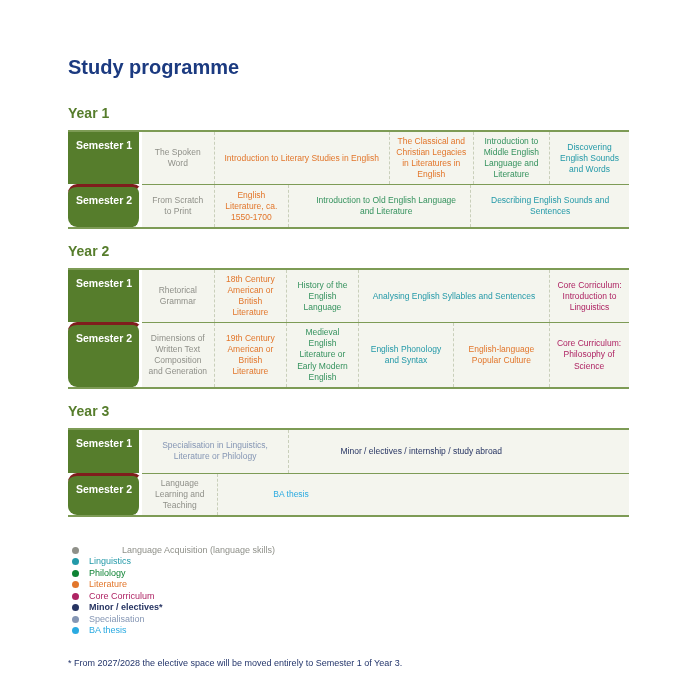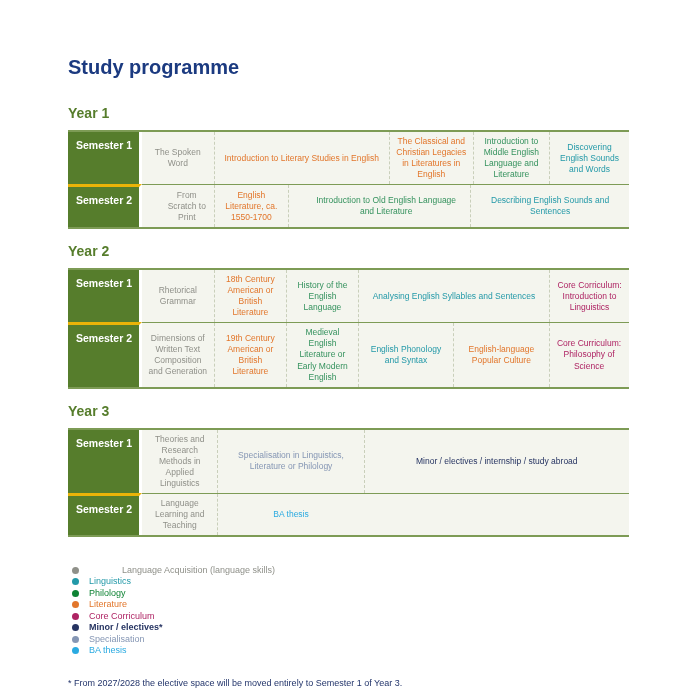--- a/index.html
+++ b/index.html
@@ -29,21 +29,21 @@
     box-sizing: border-box;
   }
   .sem-row { display: flex; align-items: stretch; }
   .sem-label {
     width: 74px; flex: 0 0 74px;
     background: #567d2c; color: #ffffff;
     font-size: 10.5px; font-weight: bold;
     padding: 7px 0 0 8px; box-sizing: border-box;
     border-right: 3px solid #ffffff;
   }
-  .sem-row.second .sem-label { border-top: 3px solid #eab308; }
+  .sem-row.second .sem-label { border-top: 3px solid #7f1d1d; border-radius: 9px; }
   .row-cells {
     flex: 1 1 auto; display: flex; align-items: stretch;
     background: #f4f5ee;
   }
   .sem-row.second .row-cells { border-top: 1.5px solid #7d9b55; }
   .cell {
     display: flex; align-items: center; justify-content: center;
     text-align: center;
     font-size: 8.5px; line-height: 1.3;
     padding: 4px 6px; box-sizing: border-box;
@@ -86,21 +86,21 @@
         <div class="cell r1" style="width: 14.7%; color: rgb(143, 144, 137);">The Spoken Word</div>
         <div class="cell r1" style="width: 36%; color: rgb(226, 118, 43);">Introduction to Literary Studies in English</div>
         <div class="cell r1" style="width: 17.2%; color: rgb(226, 118, 43);">The Classical and Christian Legacies in Literatures in English</div>
         <div class="cell r1" style="width: 15.7%; color: rgb(53, 146, 94);">Introduction to Middle English Language and Literature</div>
         <div class="cell r1" style="width: 16.4%; color: rgb(35, 153, 168);">Discovering English Sounds and Words</div>
       </div>
     </div>
     <div class="sem-row second">
       <div class="sem-label r2">Semester 2</div>
       <div class="row-cells">
-        <div class="cell r2" style="width: 14.7%; color: rgb(143, 144, 137); padding-left: 24px;">From Scratch to Print</div>
+        <div class="cell r2" style="width: 14.7%; color: rgb(143, 144, 137);">From Scratch to Print</div>
         <div class="cell r2" style="width: 15.3%; color: rgb(226, 118, 43);">English Literature, ca. 1550-1700</div>
         <div class="cell r2" style="width: 37.4%; color: rgb(53, 146, 94); padding-left: 19px;">Introduction to Old English Language and Literature</div>
         <div class="cell r2" style="width: 32.6%; color: rgb(35, 153, 168);">Describing English Sounds and Sentences</div>
       </div>
     </div>
   </div>
 
   <h2 class="year-heading">Year 2</h2>
   <div class="year-table">
     <div class="sem-row">
@@ -124,21 +124,20 @@
         <div class="cell r4" style="width: 16.4%; color: rgb(174, 35, 99);">Core Curriculum: Philosophy of Science</div>
       </div>
     </div>
   </div>
 
   <h2 class="year-heading">Year 3</h2>
   <div class="year-table">
     <div class="sem-row">
       <div class="sem-label r5">Semester 1</div>
       <div class="row-cells">
-        <div class="cell r5" style="width: 15.5%; color: rgb(143, 144, 137);">Theories and Research Methods in Applied Linguistics</div>
         <div class="cell r5" style="width: 30%; color: rgb(133, 150, 180);">Specialisation in Linguistics, Literature or Philology</div>
         <div class="cell r5" style="width: 54.5%; color: rgb(38, 52, 98);">Minor / electives / internship / study abroad</div>
       </div>
     </div>
     <div class="sem-row second">
       <div class="sem-label r6">Semester 2</div>
       <div class="row-cells">
         <div class="cell r6" style="width: 15.5%; color: rgb(143, 144, 137);">Language Learning and Teaching</div>
         <div class="cell r6" style="width: 30%; color: rgb(42, 170, 225);">BA thesis</div>
       </div>

